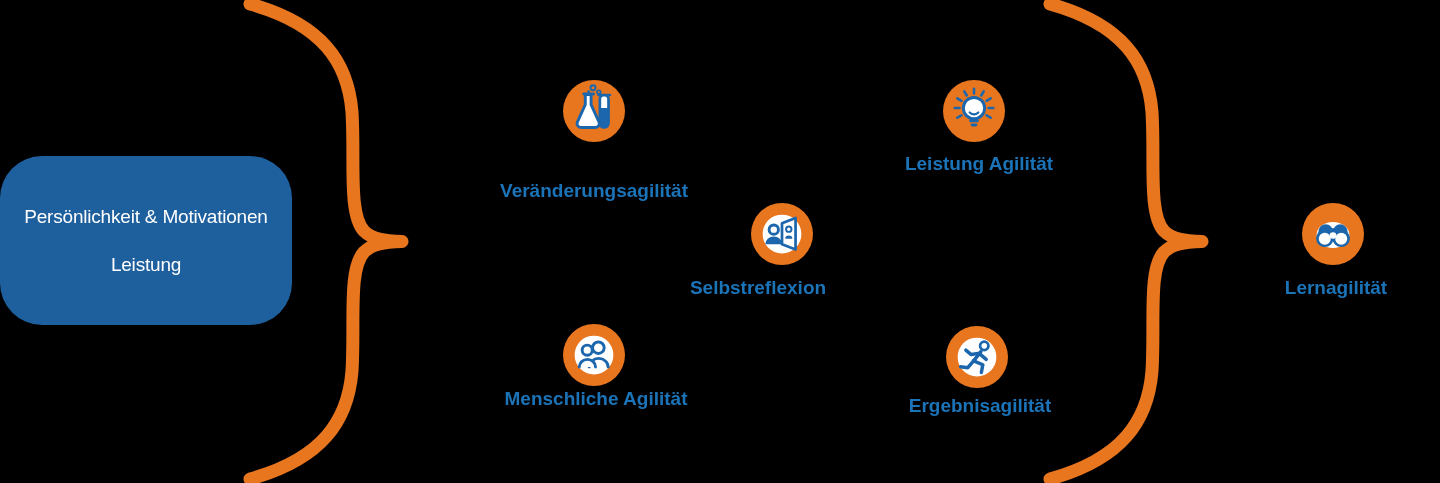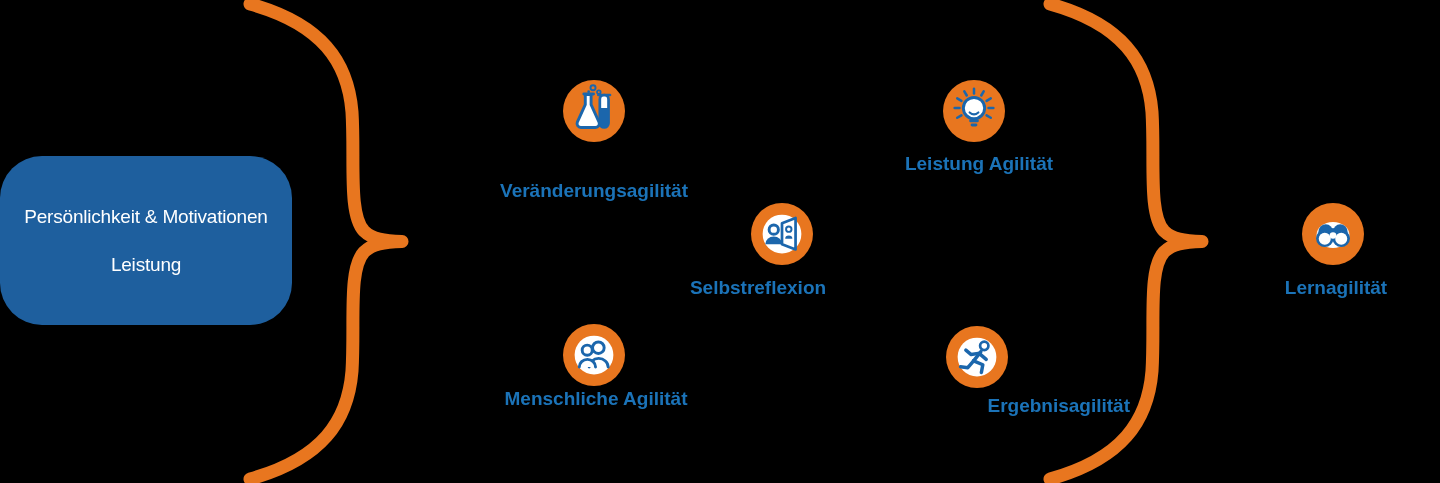--- a/index.html
+++ b/index.html
@@ -166,21 +166,21 @@
         <g class="st" stroke-width="3.6">
           <path d="M36 26.5 L28.5 36"></path>
           <path d="M35 28 L26 29.5 L20.5 25"></path>
           <path d="M34.5 28.5 L41.5 34.5"></path>
           <path d="M28.5 36 L38 40 L36.5 48"></path>
           <path d="M28.5 36 L22.5 43 L15 42"></path>
         </g>
       </svg>
     </div>
   </div>
-  <div class="item-label" style="left:830px; top:393px;text-align:right;">Ergebnisagilität</div>
+  <div class="item-label" style="left:830px; top:393px;">Ergebnisagilität</div>
 
   <div class="item" style="left:1302px; top:203px;">
     <div class="icon-circle">
       <svg width="62" height="62" viewBox="0 0 64 64">
         <ellipse class="fw" cx="32" cy="33" rx="17" ry="13.5"></ellipse>
         <circle class="fb" cx="24.5" cy="29.5" r="7.5"></circle>
         <circle class="fb" cx="39.5" cy="29.5" r="7.5"></circle>
         <circle class="fb" cx="23.5" cy="36.5" r="9"></circle>
         <circle class="fb" cx="40.5" cy="36.5" r="9"></circle>
         <rect class="fb" x="27" y="26" width="10" height="12"></rect>

